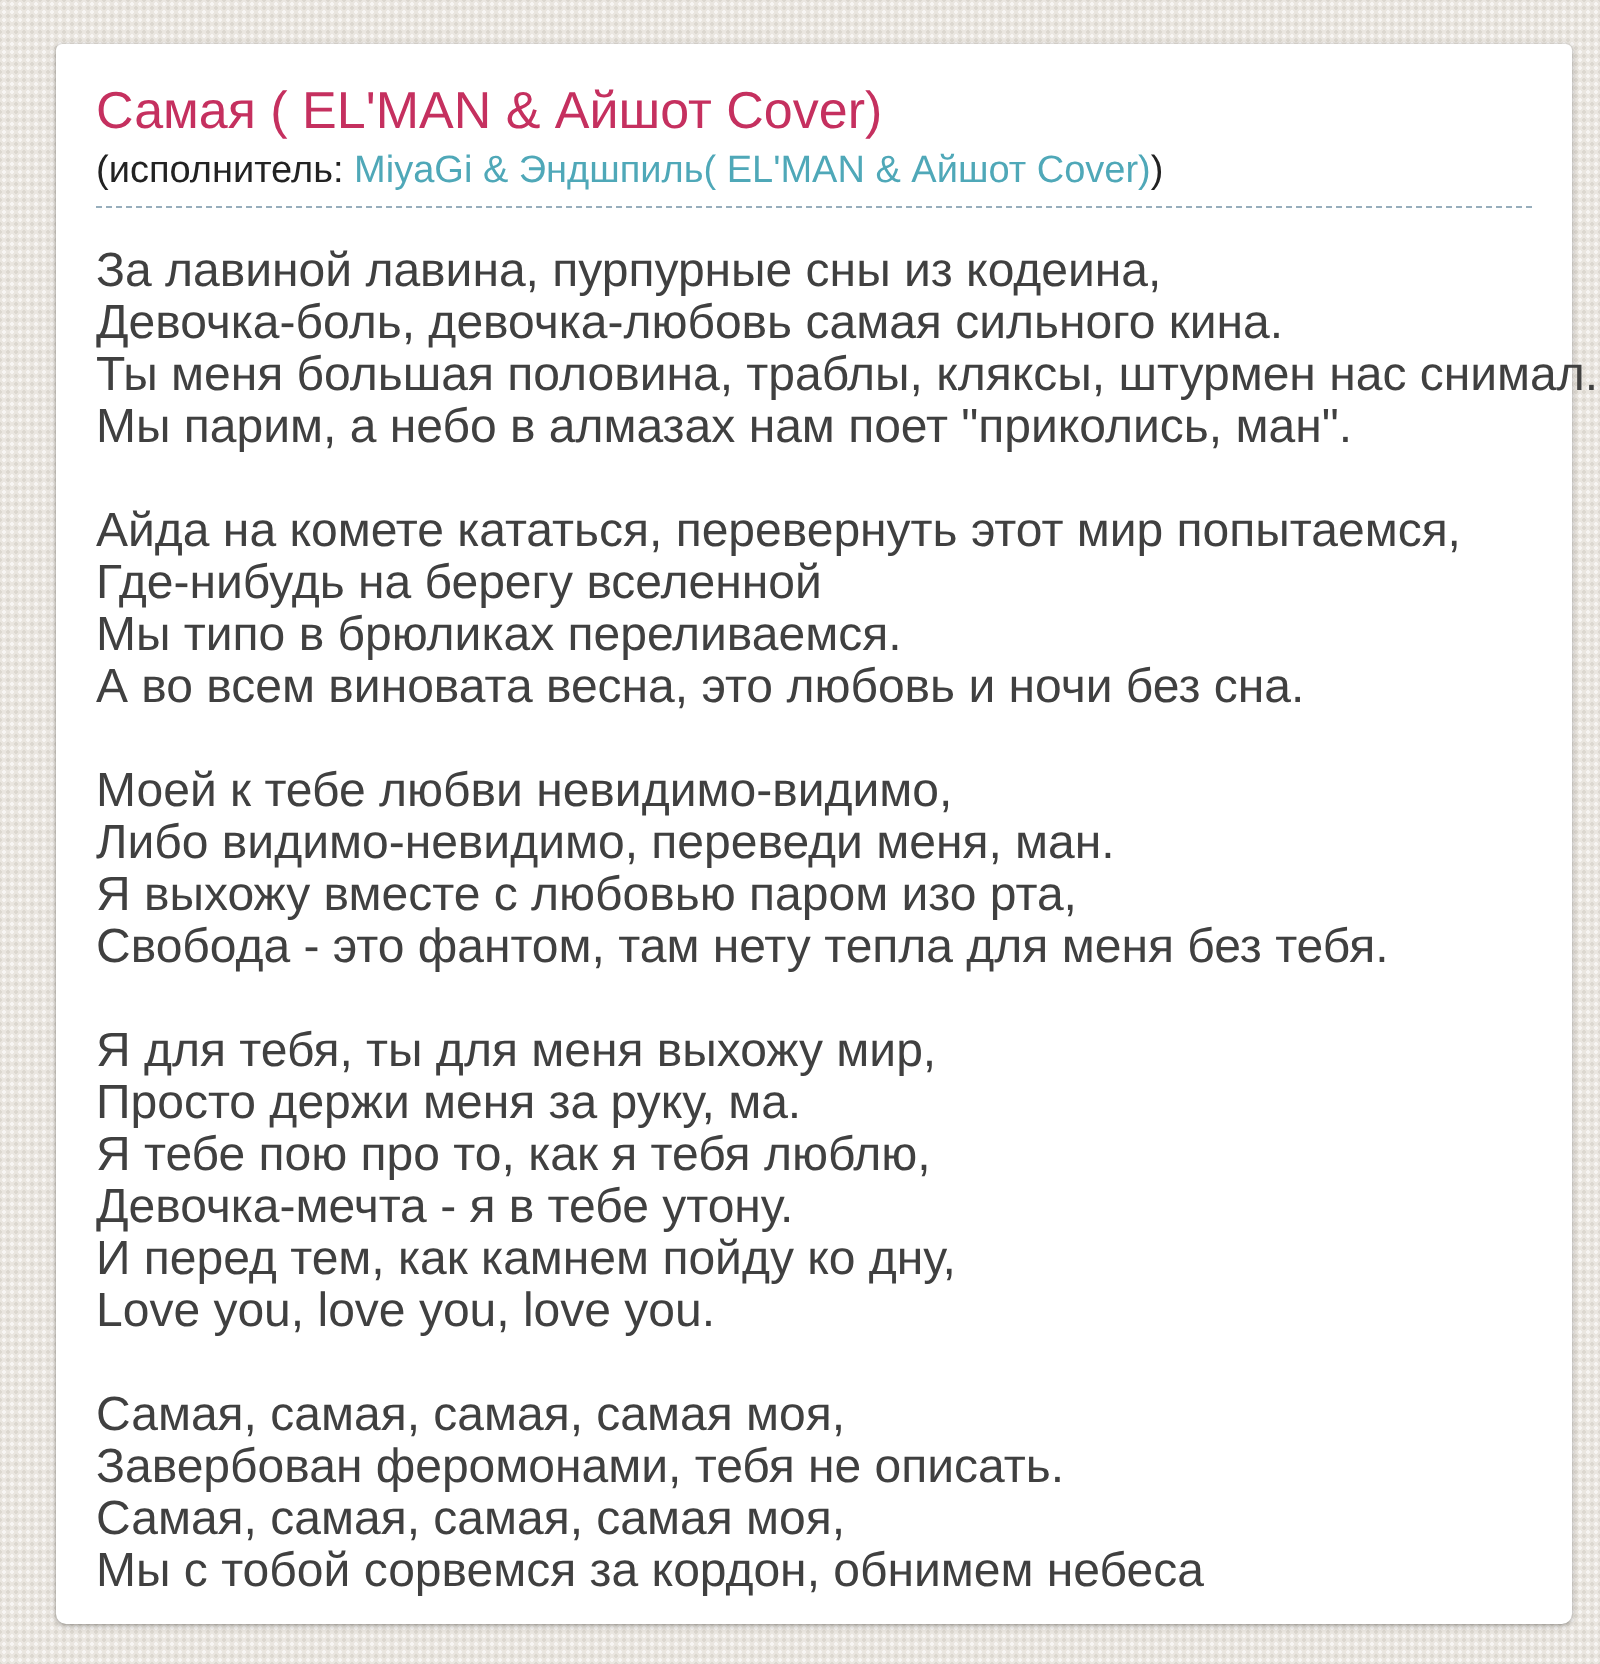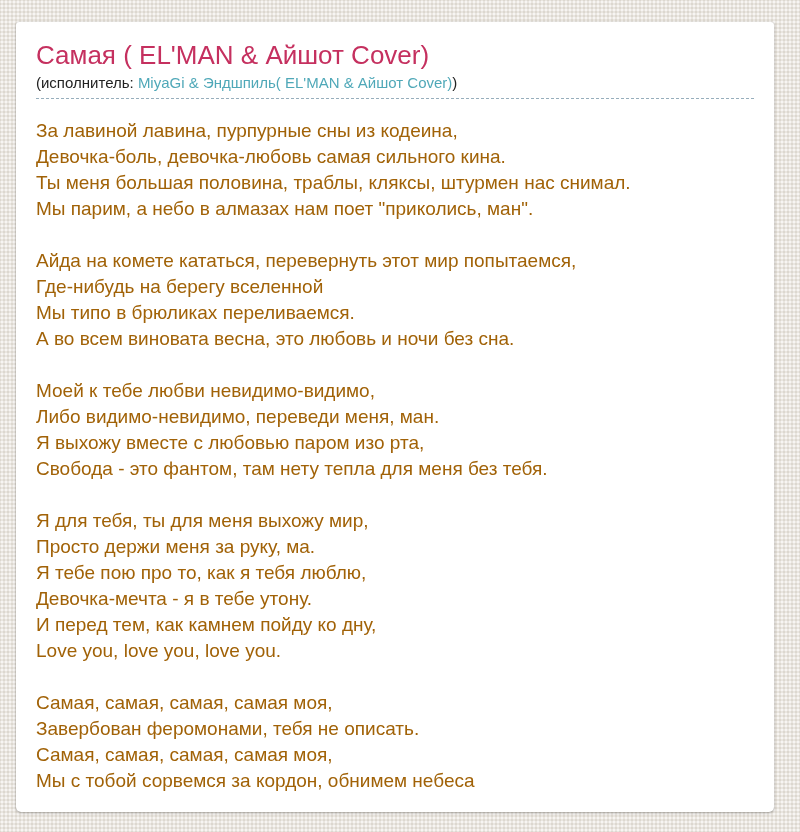--- a/index.html
+++ b/index.html
@@ -13,55 +13,55 @@
     font-family: "Liberation Sans", sans-serif;
     background-color: #eae6e0;
     background-image:
       radial-gradient(rgba(255,255,255,0.6) 1px, transparent 1px),
       radial-gradient(rgba(195,188,177,0.35) 1px, transparent 1px);
     background-size: 4px 4px, 4px 4px;
     background-position: 0 0, 2px 2px;
   }
   .card {
     position: absolute;
-    left: 16px;
+    left: 28px;
     top: 22px;
     width: 758px;
     height: 790px;
     box-sizing: border-box;
     background: #ffffff;
     border-radius: 3px 3px 5px 5px;
     box-shadow: 0 1px 3px rgba(0,0,0,0.28), 0 0 1px rgba(0,0,0,0.18);
     padding: 18px 20px 20px 20px;
   }
   .song-title {
     margin: 0;
     font-size: 26px;
     font-weight: 400;
     line-height: 1.16;
     color: #c5305f;
   }
   .artist-line {
     margin: 3px 0 12px 0;
-    font-size: 15px;
+    font-size: 19px;
     line-height: 1.32;
     color: #222222;
     padding-bottom: 5px;
     border-bottom: 1px dashed #97aebc;
   }
   .artist-link {
     color: #4fa8b8;
     text-decoration: none;
     cursor: pointer;
   }
   .lyrics {
     margin-top: 19px;
-    font-size: 19px;
+    font-size: 24px;
     line-height: 26px;
-    color: #a16207;
+    color: #404040;
   }
   .verse {
     margin: 0 0 26px 0;
   }
   .verse:last-child {
     margin-bottom: 16px;
   }
   .line {
     white-space: nowrap;
   }

